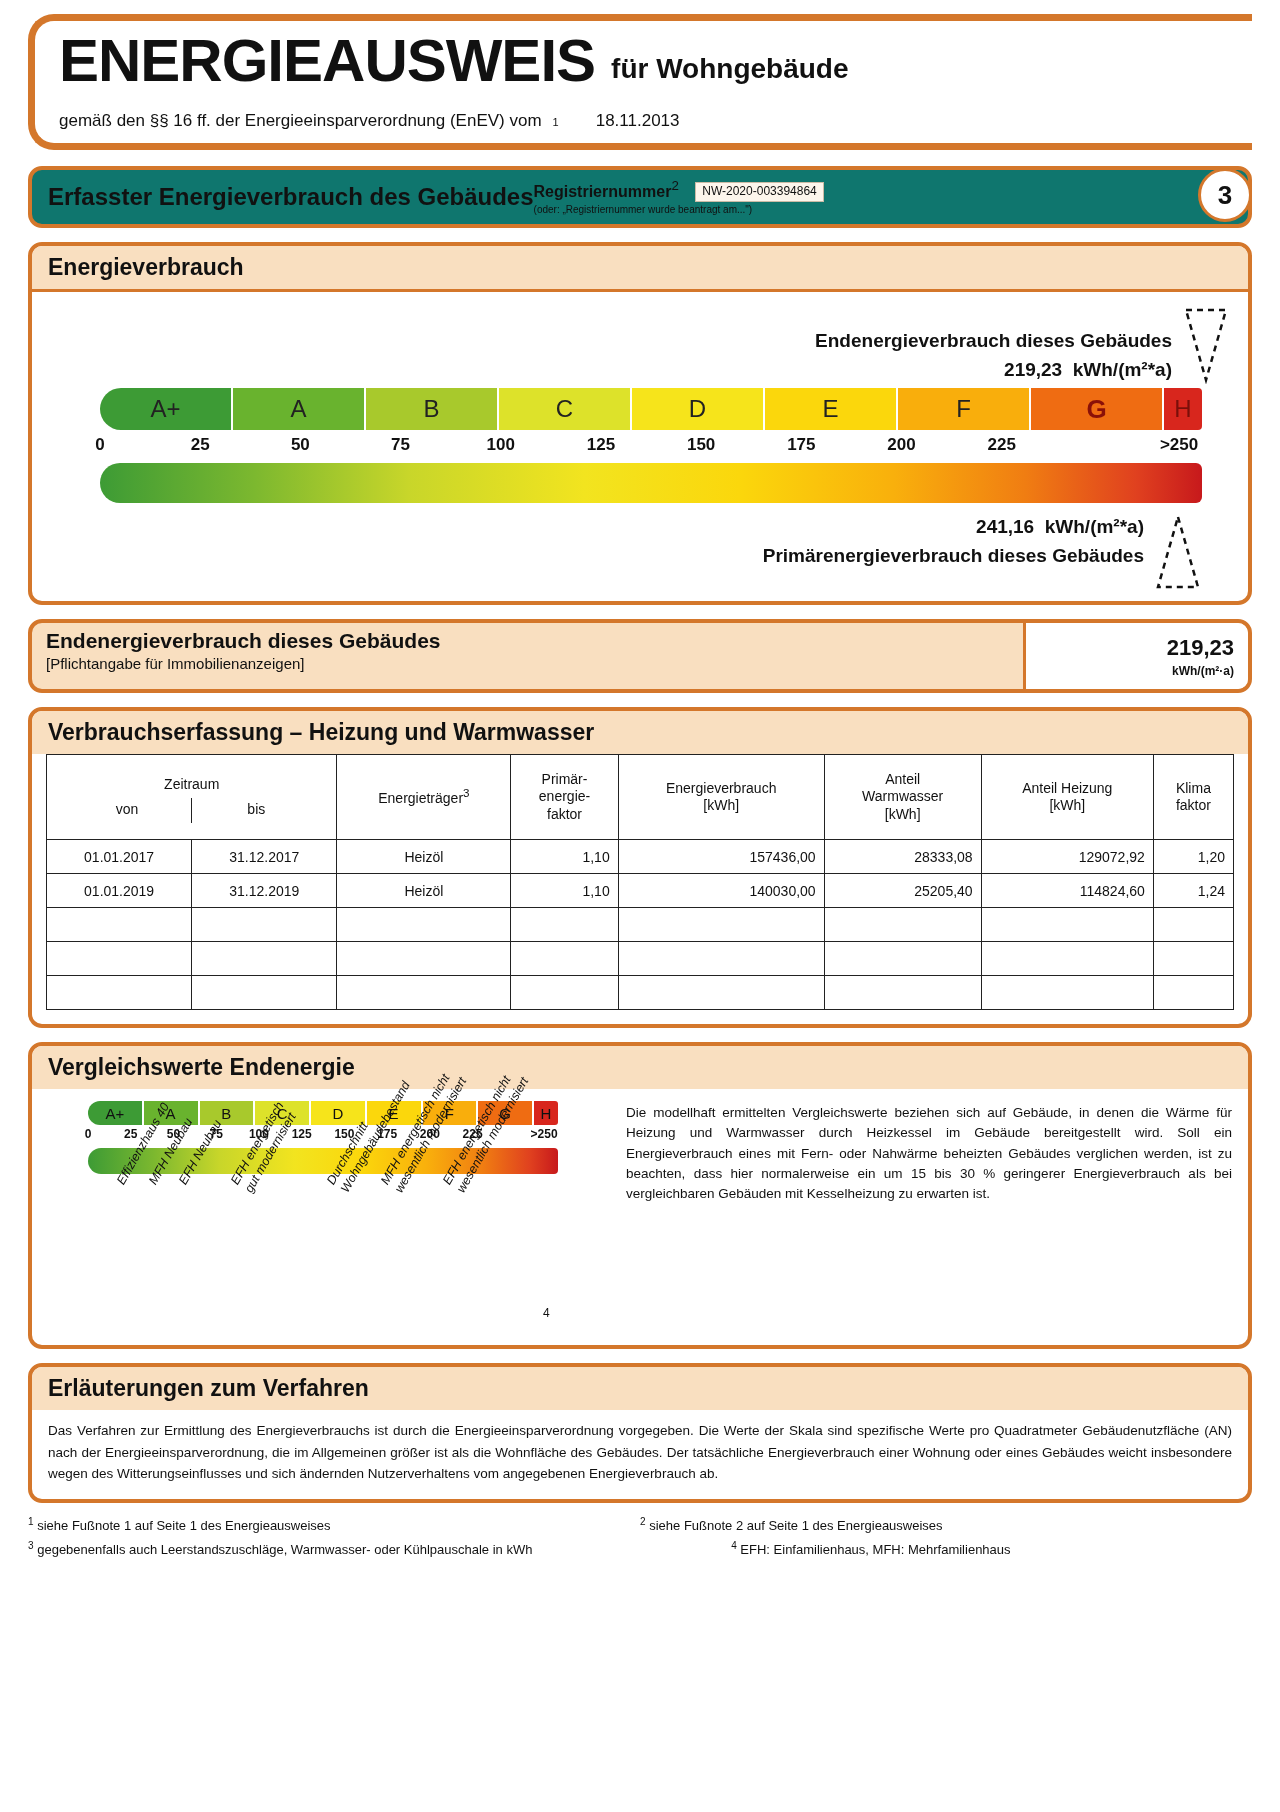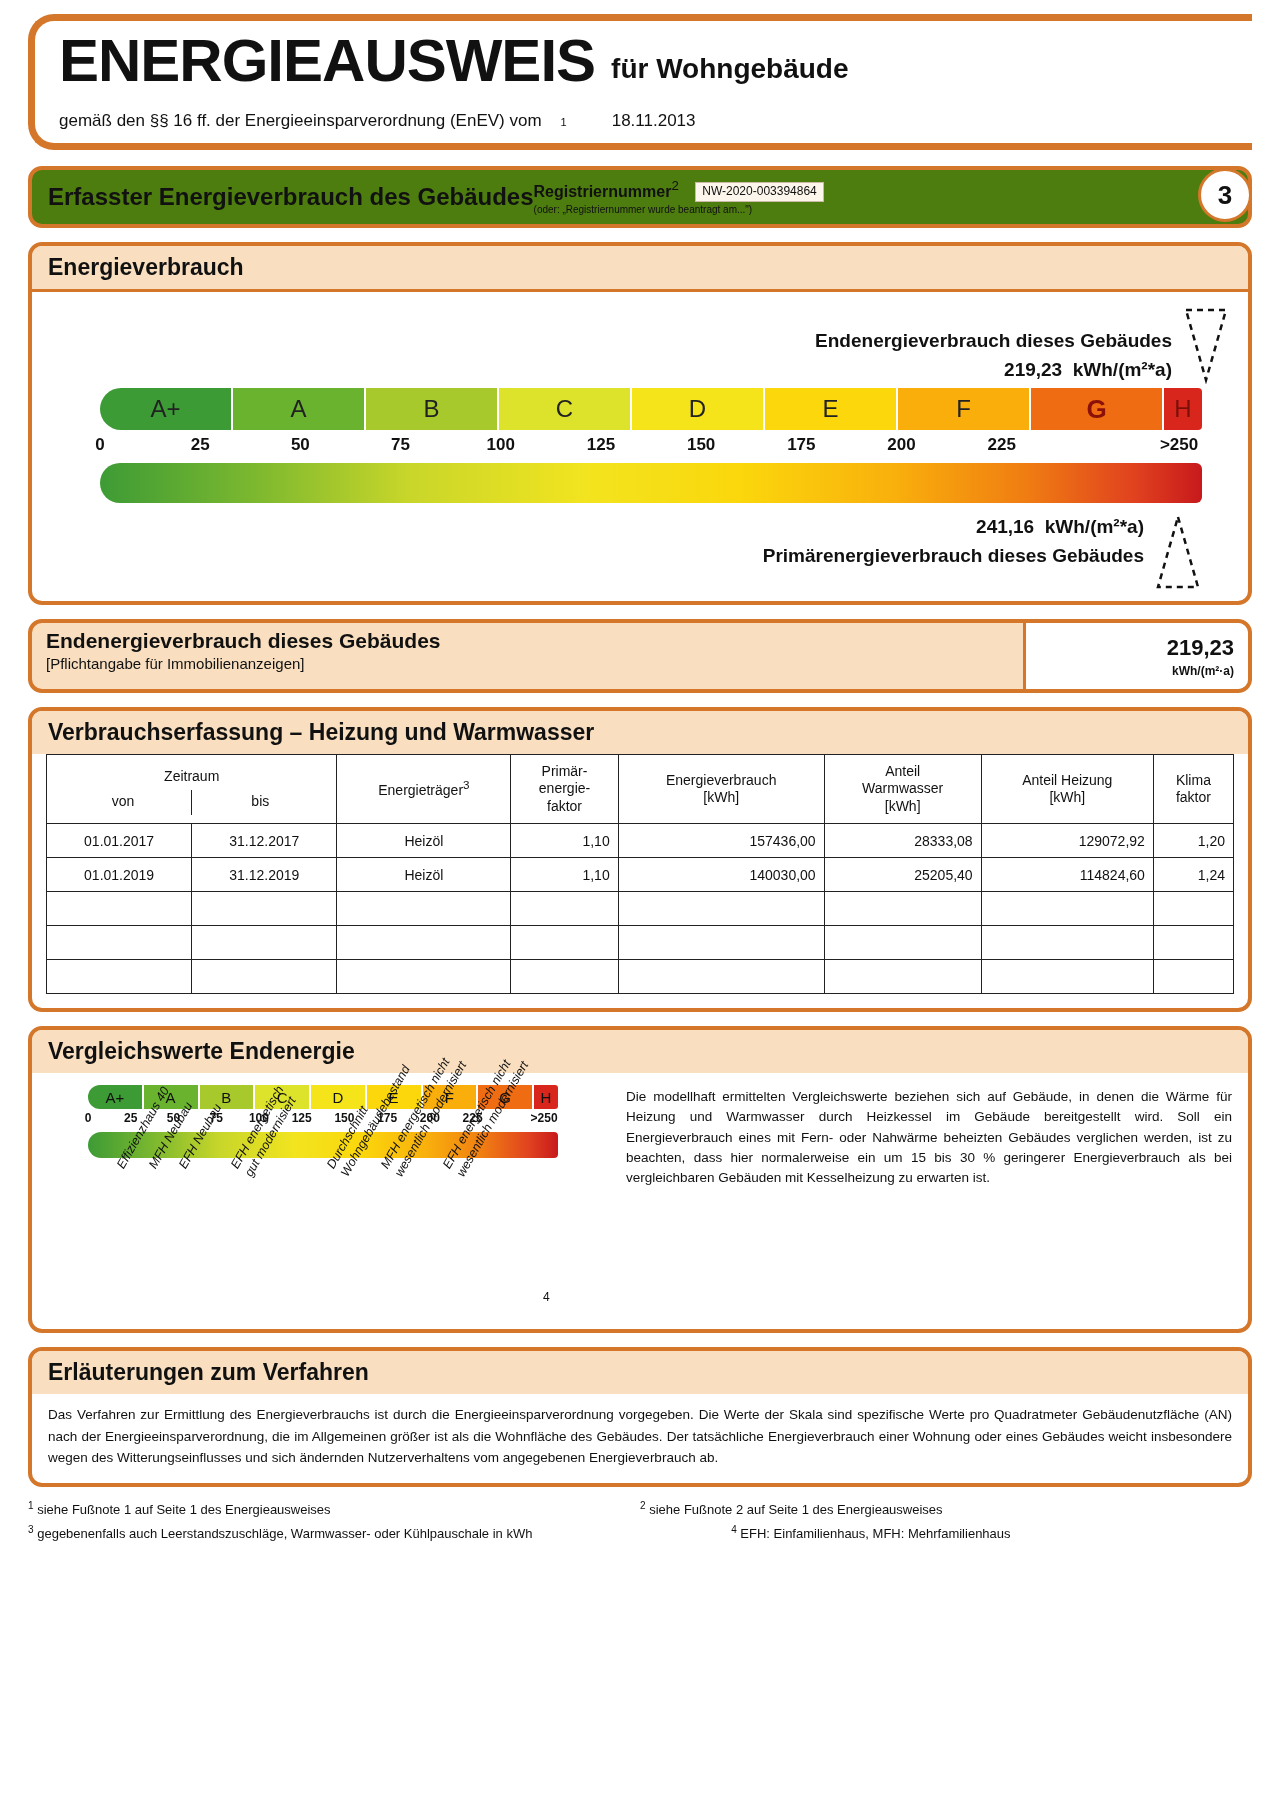--- a/index.html
+++ b/index.html
@@ -24,27 +24,27 @@
     border-radius:26px 0 0 26px;
     padding:10px 0 12px 24px;
     position:relative;
   }
   .title-row { display:flex; align-items:flex-end; gap:16px; }
   .main-title {
     font-size:60px; font-weight:bold; letter-spacing:-1px; line-height:1;
     font-family:"Liberation Sans", sans-serif;
   }
   .sub-title { font-size:28px; font-weight:bold; padding-bottom:6px; }
-  .law-line { font-size:17px; margin-top:20px; display:flex; align-items:baseline; gap:19px;}
+  .law-line { font-size:17px; margin-top:20px; display:flex; align-items:baseline; gap:11px;}
   .law-line sup { font-size:11px; }
   .law-date { margin-left:26px; font-size:17px; }
 
   
   .band {
-    background:#4d7c0f;
+    background:#0f766e;
     border:4px solid #d4772b;
     border-radius:14px;
     margin-top:16px;
     height:62px;
     display:flex; align-items:center;
     padding:0 16px;
     position:relative;
   }
   .band-title { font-size:24px; font-weight:bold; flex:0 0 auto; }
   .reg-block { line-height:1.15; }
@@ -129,21 +129,21 @@
     padding:0 14px;
   }
   .pf-val { font-size:22px; font-weight:bold; }
   .pf-unit { font-size:12px; font-weight:bold; margin-top:3px;}
 
   
   table.verbrauch { width:100%; border-collapse:collapse; font-size:14px; background:#fff; }
   table.verbrauch th, table.verbrauch td { border:1.5px solid #222; }
   table.verbrauch th { font-weight:normal; padding:4px 6px; vertical-align:middle; line-height:1.25;}
   table.verbrauch td { padding:7px 8px; height:34px; }
-  .th-zeit { padding:8px !important;margin-left:28px; }
+  .th-zeit { padding:16px !important;margin-left:28px; }
   .zeit-top { text-align:center; padding:5px 0 4px 0; }
   .zeit-bottom { display:flex; border-top:0; }
   .zeit-bottom div { flex:1; text-align:center; padding:3px 0 5px 0; }
   .zeit-bottom div:first-child { border-right:1.5px solid #222; }
   .c-center { text-align:center; }
   .c-right { text-align:right; }
   .tbl-wrap { padding:0 14px 14px 14px; }
 
   
   .vg-body { display:flex; padding:12px 16px 16px 16px; gap:18px; }

